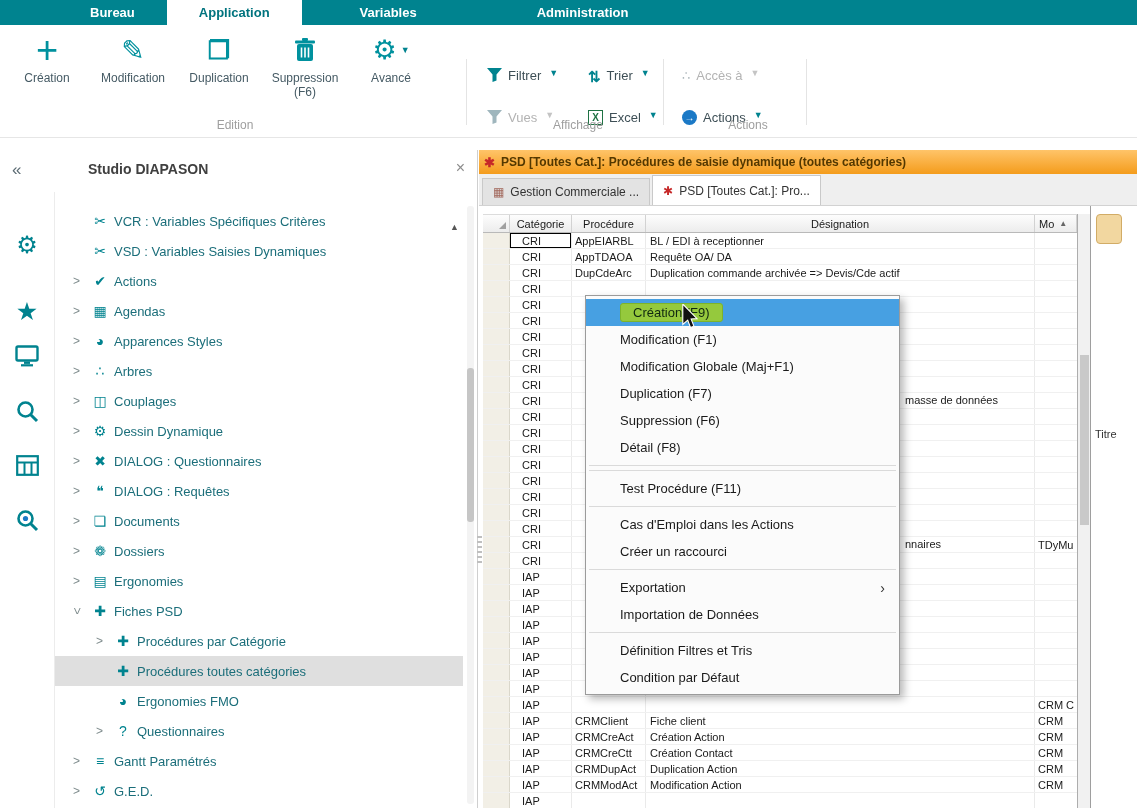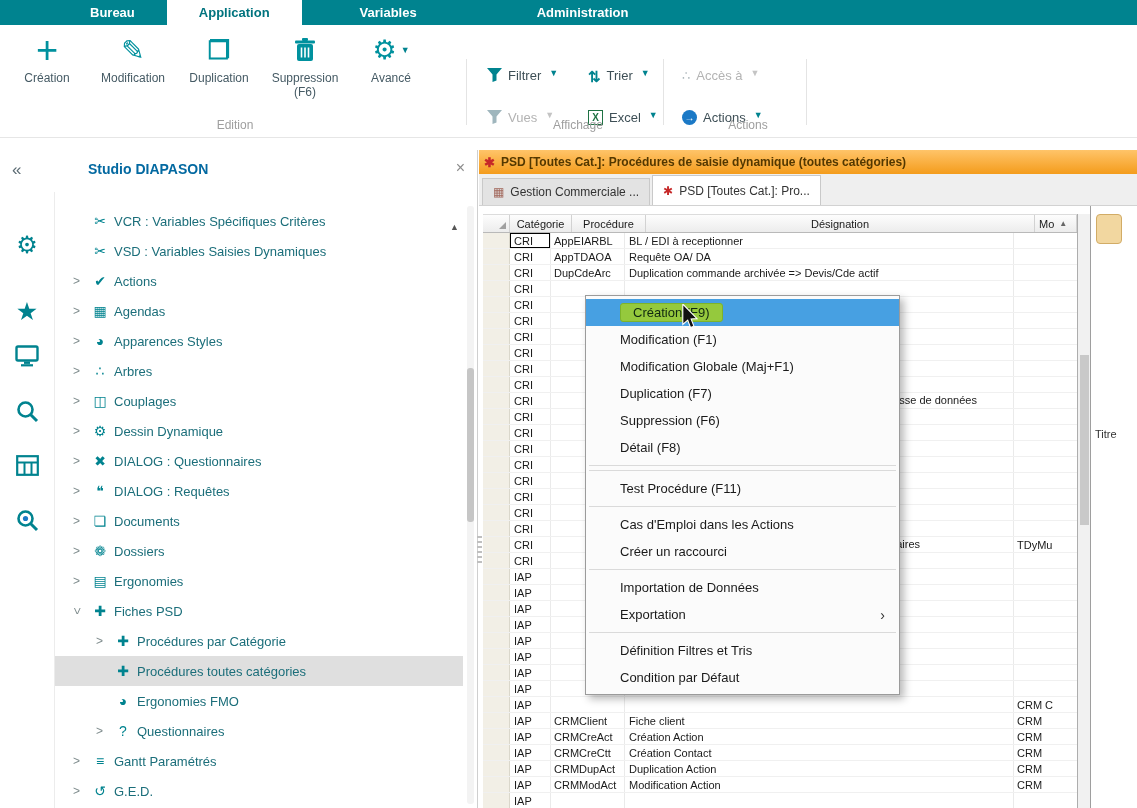--- a/index.html
+++ b/index.html
@@ -31,21 +31,21 @@
   .smbtn.disabled{color:#B3B3B3}
   .smbtn.disabled .drop{color:#C4C4C4}
   .xlicon{width:15px;height:15px;border:1px solid #1F7244;color:#1F7244;font-size:10px;font-weight:bold;display:flex;align-items:center;justify-content:center;background:#fff}
   .acticon{width:15px;height:15px;border-radius:50%;background:#1B79C6;color:#fff;font-size:10px;display:flex;align-items:center;justify-content:center}
   .sorticon{font-size:15px;color:#00838F;font-weight:bold}
   .treeicn{font-size:13px;color:#AEB8BC}
 
   
   .sidebar{position:absolute;left:0;top:150px;width:478px;bottom:0;background:#fff;border-right:1px solid #CFCFCF}
   .collapse{position:absolute;left:12px;top:10px;font-size:17px;color:#5B6B73}
-  .sbtitle{position:absolute;left:88px;top:11px;font-size:14px;font-weight:bold;color:#0369a1}
+  .sbtitle{position:absolute;left:88px;top:11px;font-size:14px;font-weight:bold;color:#404040}
   .sbclose{position:absolute;right:12px;top:9px;font-size:16px;color:#8C8C8C}
   .strip{position:absolute;left:0;top:42px;width:55px;bottom:0;border-right:1px solid #ECECEC}
   .sicon{position:absolute;left:0;width:54px;display:flex;justify-content:center;color:#00838F}
   .tree{position:absolute;left:55px;top:56px;right:0;bottom:0;overflow:hidden}
   .titem{height:30px;display:flex;align-items:center;font-size:13px;color:#1B6E7A;padding-left:10px;margin-right:14px}
   .titem.selected{background:#DFDFDF}
   .chev{width:23px;text-align:center;font-size:12px;color:#7F8C8D}
   .chev.exp{transform:rotate(90deg)}
   .ticon{width:24px;text-align:center;font-size:14px;color:#00838F}
   .tlabel{margin-left:2px;white-space:nowrap}
@@ -68,21 +68,21 @@
   .thead{display:flex;height:19px;background:linear-gradient(#FDFDFD,#ECECEC);border-top:1px solid #DCDCDC;border-bottom:1px solid #B9B9B9;font-size:11px;color:#1A1A1A}
   .th{display:flex;align-items:center;justify-content:center;border-right:1px solid #D2D2D2;position:relative}
   .th.c0{width:27px}.th.c1{width:62px}.th.c2{width:74px}.th.c3{width:389px}
   .th.c4{width:42px;justify-content:flex-start;padding-left:4px}
   .corner:after{content:"";position:absolute;right:3px;bottom:3px;border-left:7px solid transparent;border-bottom:7px solid #A0A0A0}
   .sortarrow{font-size:8px;color:#666;margin-left:5px}
   .tbody{position:absolute;left:0;top:19px;right:0;bottom:0;overflow:hidden}
   .trow{display:flex;height:16px;font-size:11px;color:#1A1A1A;border-bottom:1px solid #F0F0F0}
   .td{border-right:1px solid #EAEAEA;display:flex;align-items:center;overflow:hidden;white-space:nowrap}
   .c-sel{width:27px;background:#F2EFE6;border-right:1px solid #DAD7CB}
-  .c-cat{width:41px;padding-left:4px;position:relative}
+  .c-cat{width:62px;padding-left:12px;position:relative}
   .c-cat.focus:after{content:"";position:absolute;inset:0;border:1px solid #000}
   .c-proc{width:74px;padding-left:3px}
   .c-des{width:389px;padding-left:4px;position:relative}
   .frag{position:absolute;left:259px;top:1px}
   .c-mo{width:42px;padding-left:3px;border-right:none}
   .vscroll{position:absolute;left:1077px;top:214px;width:13px;bottom:0;background:#F1F1F1;border-left:1px solid #ADADAD}
   .vthumb{position:absolute;left:2px;top:141px;width:9px;height:170px;background:#C9C9C9}
 
   
   .rpane{position:absolute;left:1090px;top:206px;right:0;bottom:0;background:#fff;border-left:1px solid #9E9E9E}
@@ -663,25 +663,25 @@
       </div>
       <div class="msep"></div>
       <div class="mitem">
         <span class="mlabel">Cas d'Emploi dans les Actions</span>
       </div>
       <div class="mitem">
         <span class="mlabel">Créer un raccourci</span>
       </div>
       <div class="msep"></div>
       <div class="mitem">
-        <span class="mlabel">Importation de Données</span>
-      </div>
-      <div class="mitem">
         <span class="mlabel">Exportation</span>
         <span class="subarrow">›</span>
+      </div>
+      <div class="mitem">
+        <span class="mlabel">Importation de Données</span>
       </div>
       <div class="msep"></div>
       <div class="mitem">
         <span class="mlabel">Définition Filtres et Tris</span>
       </div>
       <div class="mitem">
         <span class="mlabel">Condition par Défaut</span>
       </div>
     </div>
 

